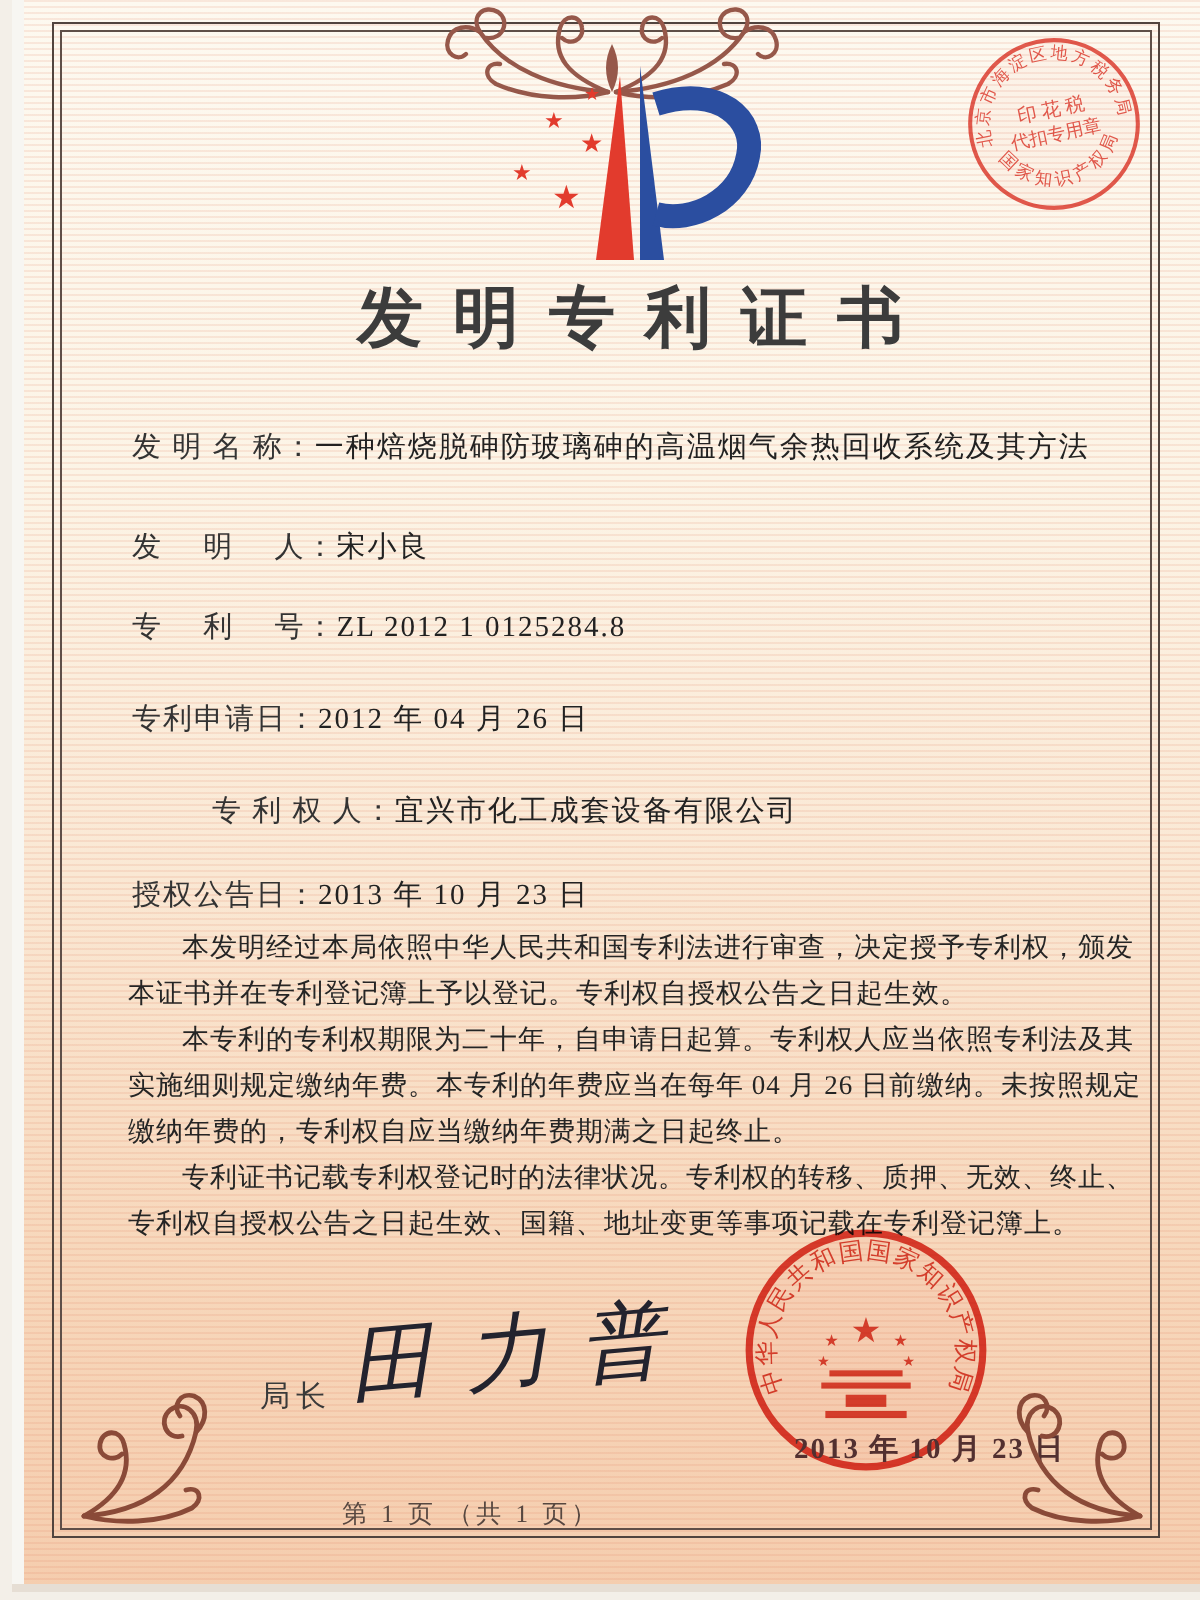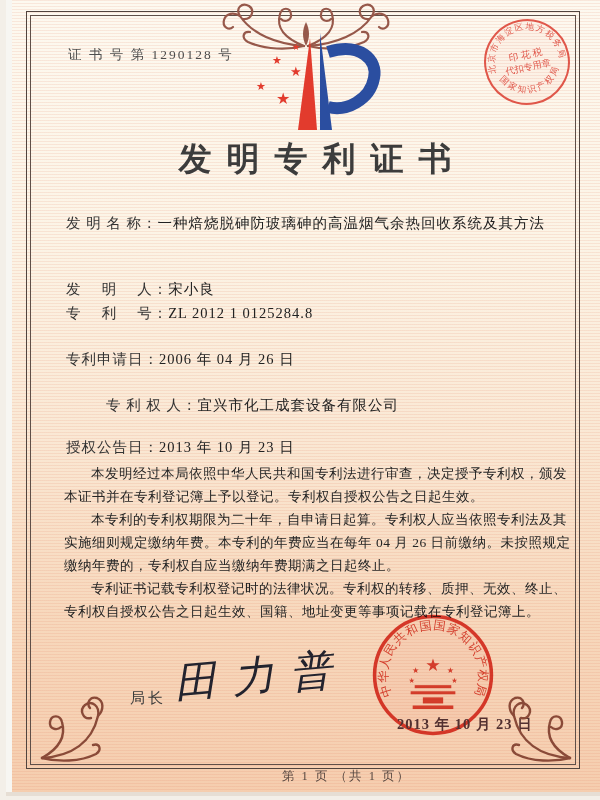--- a/index.html
+++ b/index.html
@@ -20,34 +20,34 @@
   .tax-stamp{position:absolute;left:475px;top:16px;width:92px;height:92px;transform:rotate(-12deg);mix-blend-mode:multiply;opacity:.88;}
   .logo{position:absolute;left:242px;top:30px;width:134px;height:106px;}
   .title{
     position:absolute;left:12px;top:137px;width:100%;text-align:center;
     font-size:33px;color:#3c3c3c;letter-spacing:15px;text-indent:15px;font-weight:700;
   }
   .fields{position:absolute;left:60px;top:212px;width:505px;}
   .field-row{position:absolute;left:0;font-size:14.5px;color:#303030;letter-spacing:1px;white-space:nowrap;}
   .field-row .lbl{color:#333;}
   .field-row .val{color:#222;font-family:Liberation Serif, serif;}
-  .r0{top:2px;}  .r1{top:68px;} .r2{top:92px;} .r3{top:138px;} .r4{top:184px;margin-left:40px;} .r5{top:226px;}
+  .r0{top:2px;}  .r1{top:52px;} .r2{top:92px;} .r3{top:138px;} .r4{top:184px;margin-left:40px;} .r5{top:226px;}
   .bodytext{
     position:absolute;left:58px;top:462px;width:508px;
     font-size:13.5px;line-height:23px;color:#252525;letter-spacing:.5px;
   }
   .bodytext p{margin:0;text-indent:2em;}
   .sig-label{position:absolute;left:124px;top:689px;font-size:15px;color:#3a3a3a;letter-spacing:3px;font-family:Liberation Serif, serif;}
   .sig-name{
     position:absolute;left:168px;top:648px;font-size:42px;color:#23232e;
     font-style:italic;letter-spacing:16px;transform:rotate(-5deg);white-space:nowrap;
   }
   .seal{position:absolute;left:364px;top:612px;width:126px;height:126px;mix-blend-mode:multiply;opacity:.92;}
   .seal-date{position:absolute;left:391px;top:715px;font-size:14.5px;color:#533030;letter-spacing:1px;font-weight:bold;white-space:nowrap;}
-  .footer{position:absolute;left:165px;top:768px;width:240px;text-align:right;font-size:12.5px;color:#574740;letter-spacing:2px;}
+  .footer{position:absolute;left:165px;top:749px;width:240px;text-align:left;font-size:12.5px;color:#574740;letter-spacing:2px;}
   .ornament-top{position:absolute;left:190px;top:0;width:220px;height:50px;}
   .corner{position:absolute;width:82px;height:82px;}
   .corner-left{left:26px;top:684px;}
   .corner-right{left:492px;top:684px;transform:scaleX(-1);}
   .edge-left{position:absolute;left:0;top:0;width:6px;height:100%;background:#f7f6f2;}
   .edge-bottom{position:absolute;left:0;bottom:0;width:100%;height:4px;background:#e6ded4;}
 </style>
 </head>
 <body>
 
@@ -63,21 +63,20 @@
         <path d="M108,46 C80,44 56,34 44,16 C39,8 46,2 53,6 C59,10 56,20 47,19"></path>
         <path d="M108,46 C88,38 80,28 84,14 C86,7 94,7 95,14 C96,20 89,23 85,19"></path>
         <path d="M108,46 C92,50 70,50 52,42 C45,38 47,31 54,32"></path>
         <path d="M44,16 C38,12 30,13 28,20 C26,27 33,31 37,27"></path>
       </g>
       <use href="#curlL" transform="translate(220,0) scale(-1,1)"></use>
       <path d="M110,46 C106,38 106,30 110,22 C114,30 114,38 110,46 Z" fill="#96584a" stroke="none"></path>
     </g>
   </svg>
 
-  <div class="cert-number">证 书 号 第 1290128 号</div>
 
   <svg class="tax-stamp" viewBox="0 0 90 90">
     <circle cx="45" cy="45" r="41" fill="rgba(224,69,58,0.04)" stroke="#e0453a" stroke-width="2"></circle>
     <defs>
       <path id="stampTop" d="M 16,58.5 A 32,32 0 1 1 74,58.5"></path>
       <path id="stampBottom" d="M 14,53 A 33,33 0 0 0 76,53"></path>
     </defs>
     <text font-size="8.4" fill="#e0453a" letter-spacing="1.5" font-family="'Liberation Serif',serif">
       <textPath href="#stampTop" startOffset="50%" text-anchor="middle">北京市海淀区地方税务局</textPath>
     </text>
@@ -105,21 +104,21 @@
     <div class="field-row r0">
       <span class="lbl">发 明 名 称：</span><span class="val">一种焙烧脱砷防玻璃砷的高温烟气余热回收系统及其方法</span>
     </div>
     <div class="field-row r1">
       <span class="lbl">发　 明　 人：</span><span class="val">宋小良</span>
     </div>
     <div class="field-row r2">
       <span class="lbl">专　 利　 号：</span><span class="val">ZL 2012 1 0125284.8</span>
     </div>
     <div class="field-row r3">
-      <span class="lbl">专利申请日：</span><span class="val">2006 年 04 月 26 日</span>
+      <span class="lbl">专利申请日：</span><span class="val">2012 年 04 月 26 日</span>
     </div>
     <div class="field-row r4">
       <span class="lbl">专 利 权 人：</span><span class="val">宜兴市化工成套设备有限公司</span>
     </div>
     <div class="field-row r5">
       <span class="lbl">授权公告日：</span><span class="val">2013 年 10 月 23 日</span>
     </div>
   </div>
 
   <div class="bodytext">

